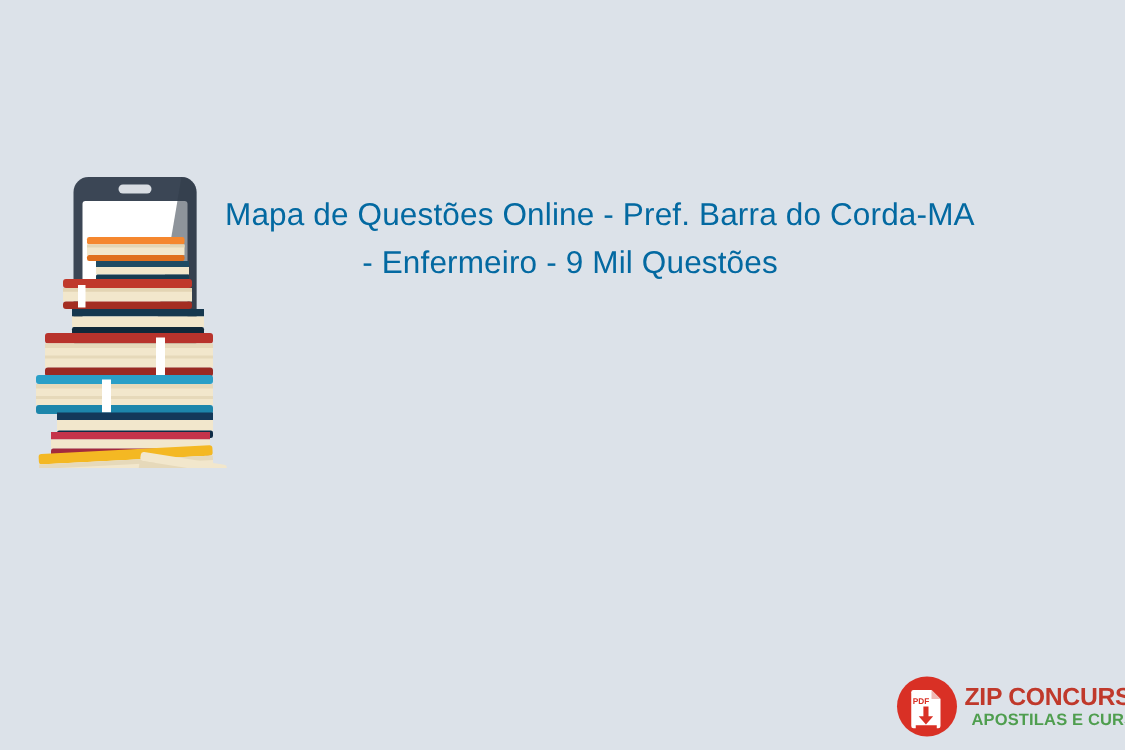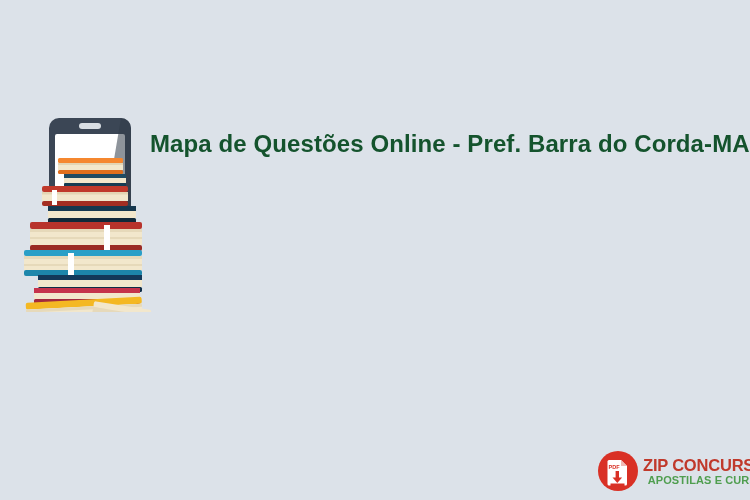--- a/index.html
+++ b/index.html
@@ -36,24 +36,24 @@
   
   #title-block {
     position: absolute;
     left: 150px;
     top: 128px;
     width: 460px;
     text-align: center;
   }
   .title-line {
     font-family: "Liberation Sans", sans-serif;
-    font-size: 24px;
-    font-weight: 700;
+    font-size: 21px;
+    font-weight: 400;
     line-height: 32px;
-    color: #14532d;
+    color: #0369a1;
     letter-spacing: 0.1px;
     white-space: nowrap;
   }
 
   
   #logo {
     position: absolute;
     left: 597px;
     top: 448px;
     width: 146px;
@@ -189,20 +189,21 @@
         <rect x="6" y="226" width="148" height="8" rx="2.5" fill="#18798e"></rect>
         <rect x="124" y="210" width="6" height="18" fill="#2a9fc7"></rect>
         <rect x="131" y="210" width="6" height="18" fill="#c0392b"></rect>
       </g>
 
     </svg>
   </div>
 
   <div id="title-block">
     <div class="title-line">Mapa de Questões Online - Pref. Barra do Corda-MA</div>
+    <div class="title-line">- Enfermeiro - 9 Mil Questões</div>
   </div>
 
   <div id="logo">
     <div id="logo-mark">
       <svg viewBox="0 0 42 42" xmlns="http://www.w3.org/2000/svg" aria-hidden="true">
         <circle cx="21" cy="21" r="20" fill="#d93025"></circle>
         <path d="M12 10 h12 l6 6 v18 a1.5 1.5 0 0 1 -1.5 1.5 h-16.5 a1.5 1.5 0 0 1 -1.5 -1.5 v-22.5 a1.5 1.5 0 0 1 1.5 -1.5 z" fill="#ffffff"></path>
         <path d="M24 10 l6 6 h-6 z" fill="#f0b9b4"></path>
         <text x="17" y="19" font-family="Liberation Sans, sans-serif" font-size="5.5" font-weight="700" fill="#d93025" text-anchor="middle">PDF</text>
         <rect x="18.6" y="21" width="3.4" height="7" fill="#d93025"></rect>

